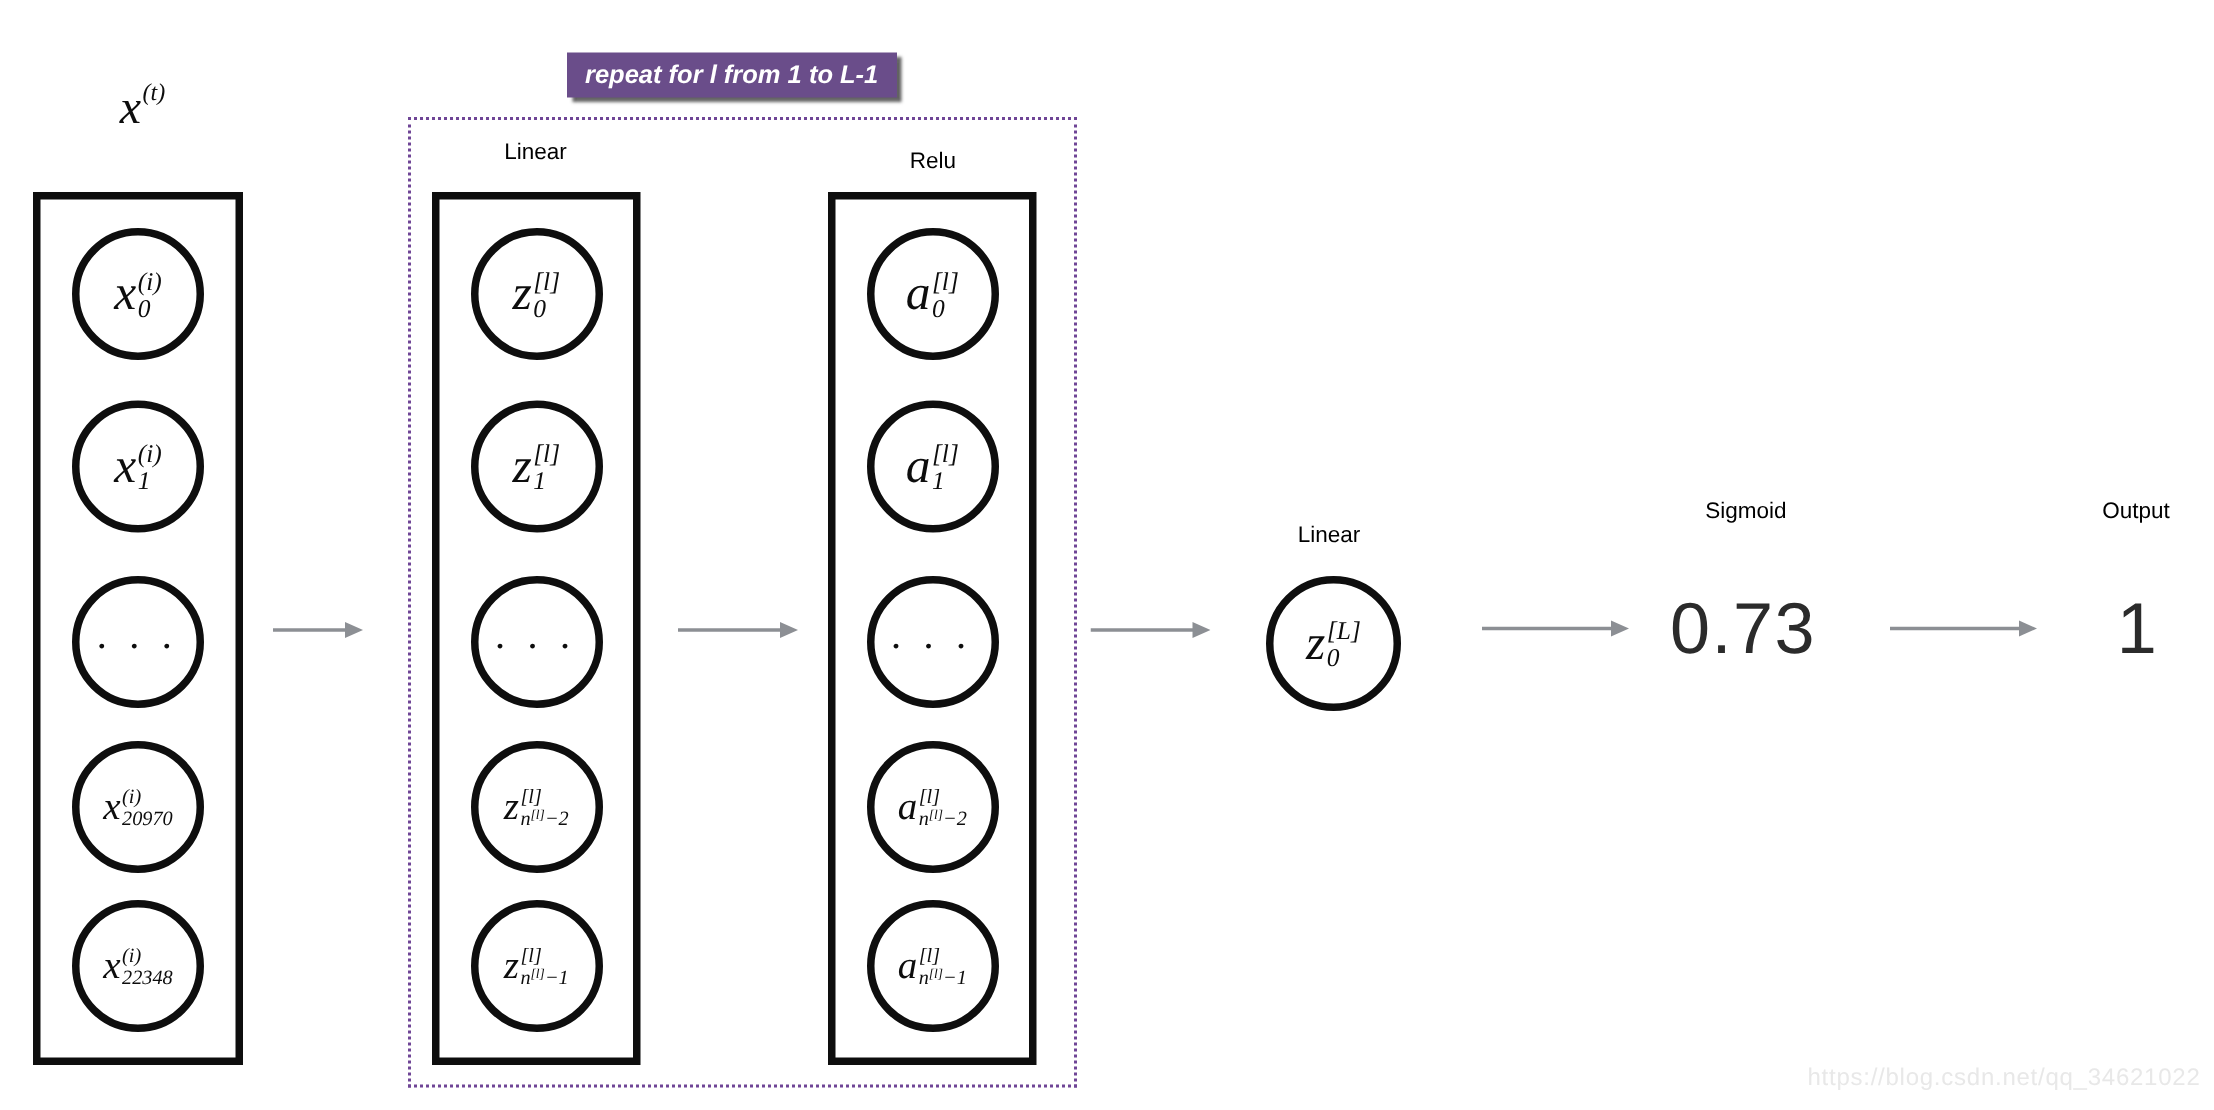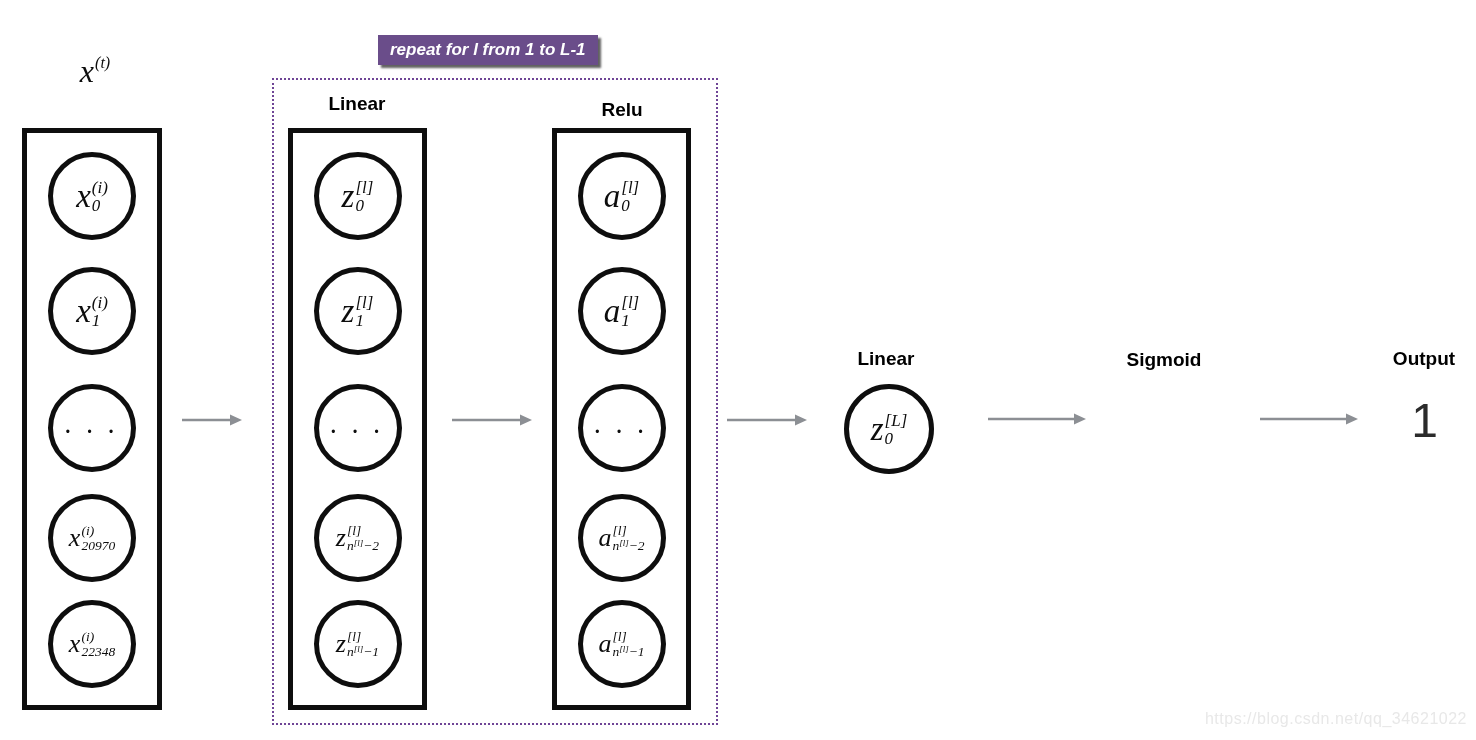--- a/index.html
+++ b/index.html
@@ -19,21 +19,21 @@
   .math .scripts .sup,.math .scripts .sub{display:block;min-height:0.95em;line-height:1;}
   .math .scripts .sup{margin-bottom:1px;}
   .math.small .var{font-size:26px;}
   .math.small .scripts{font-size:13.5px;}
   .math .subsup{display:inline-block;font-size:9px;transform:translateY(-4px);}
   .node-ellipsis-text{font-family:"Liberation Serif","DejaVu Serif",serif;font-style:normal;font-weight:700;
         font-size:20px;letter-spacing:5px;color:#0d0d0d;transform:translateY(3px);}
   .math-title{position:absolute;transform:translate(-50%,-50%);}
   .math-title .var{font-size:32px;}
   .math-title .scripts{font-size:16px;}
-  .col-label{position:absolute;transform:translateX(-50%);font-weight:700;font-size:19px;color:#000;}
+  .col-label{position:absolute;transform:translateX(-50%);font-weight:400;font-size:15px;color:#000;}
   .big-value{position:absolute;transform:translate(-50%,-50%);font-size:48px;color:var(--value);letter-spacing:1px;}
   .banner{position:absolute;background:var(--banner-bg);color:#fff;font-weight:700;font-style:italic;
           font-size:17px;line-height:30px;height:30px;padding:0 12px;box-shadow:3px 3px 2px rgba(70,70,70,0.85);}
   .repeat-box{position:absolute;border:2px dotted var(--dotted);box-sizing:border-box;}
   .arrow{position:absolute;}
   .watermark{position:absolute;font-size:16px;color:var(--wm);letter-spacing:0.5px;}
 </style>
 </head>
 <body>
 
@@ -206,19 +206,20 @@
   <div class="node" id="final-node" style="width: 90px; height: 90px; left: 844px; top: 384px;">
       <span class="math">
         <span class="var">z</span>
         <span class="scripts">
           <span class="sup">[L]</span>
           <span class="sub">0</span>
         </span>
       </span>
     </div>
 
-  <div class="col-label" id="label-sigmoid" style="left: 1164px; top: 349px;">Sigmoid</div>
-
-  <div class="col-label" id="label-output" style="left: 1424px; top: 348px;">Output</div>
+  <div class="col-label" id="label-sigmoid" style="left: 1164px; top: 332px;">Sigmoid</div>
+  <div class="big-value" id="sigmoid-value" style="left: 1162px; top: 420px;">0.73</div>
+
+  <div class="col-label" id="label-output" style="left: 1424px; top: 332px;">Output</div>
   <div class="big-value" id="output-value" style="left: 1425px; top: 420px;">1</div>
 
   <div class="watermark" style="right: 9px; top: 710px;">https://blog.csdn.net/qq_34621022</div>
 </div>
 
 </body></html>

